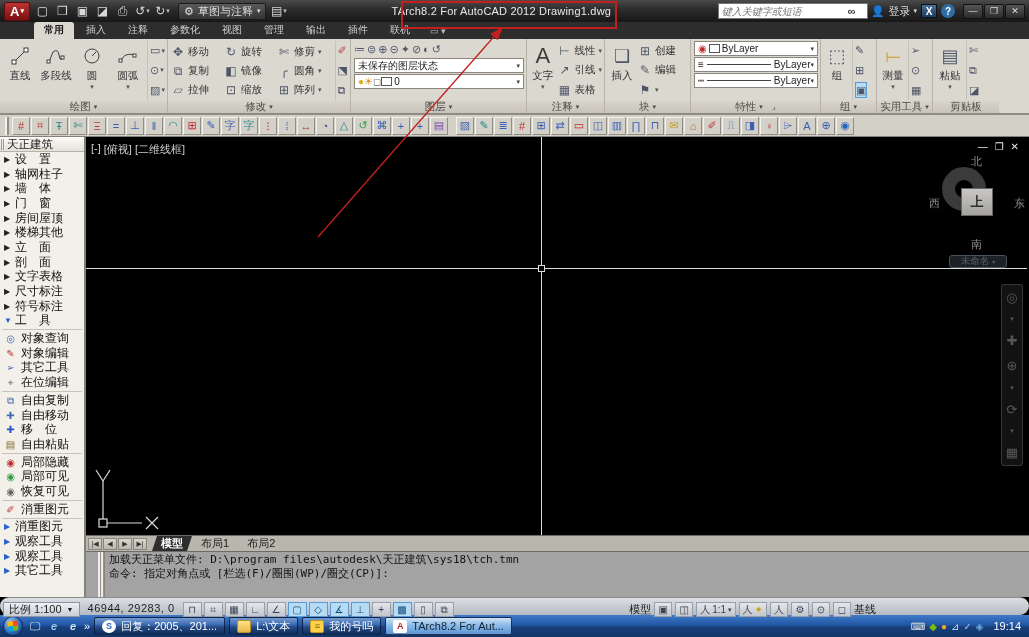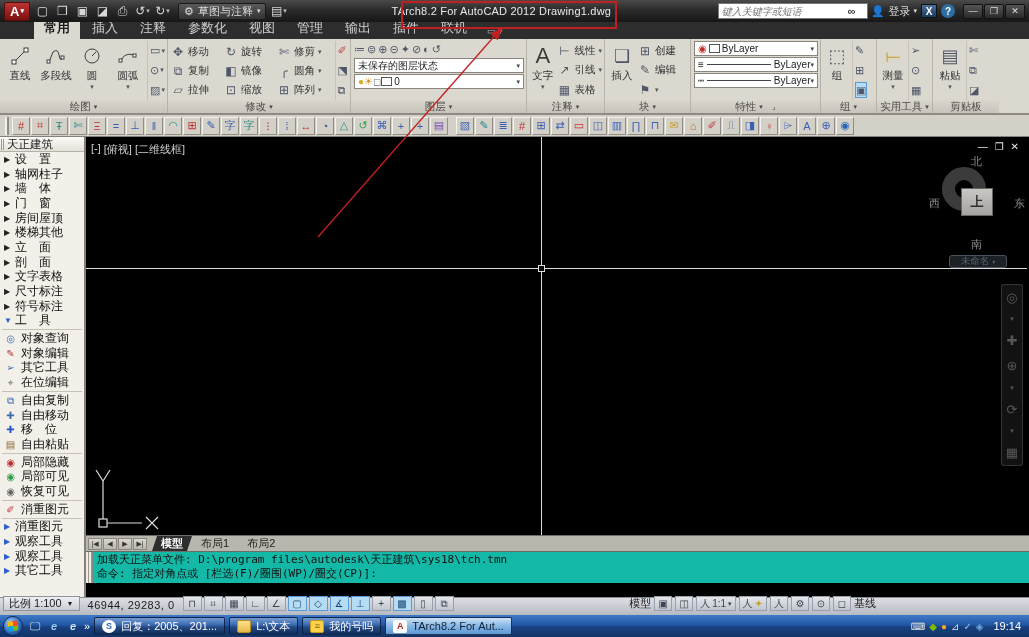--- a/index.html
+++ b/index.html
@@ -25,21 +25,21 @@
   .signin{display:flex;align-items:center;gap:3px;color:#ddd;}
   .xchg{width:16px;height:14px;background:linear-gradient(#4a6f9a,#1d3a5f);border:1px solid #111;color:#fff;
     display:flex;align-items:center;justify-content:center;font-size:10px;font-weight:bold;}
   .helpq{width:14px;height:14px;border-radius:50%;background:#2d6da3;color:#fff;display:flex;align-items:center;justify-content:center;font-size:10px;font-weight:bold;}
   .winbtns{display:flex;gap:1px;margin-left:4px;}
   .winbtn{width:20px;height:15px;display:flex;align-items:center;justify-content:center;font-size:9px;color:#ddd;
     background:linear-gradient(#555,#2a2a2a);border:1px solid #111;border-radius:2px;}
 
   
   .tabrow{height:17px;background:#2d2d2d;display:flex;align-items:flex-end;padding-left:34px;gap:2px;}
-  .rtab{padding:1px 10px 2px;font-size:13px;color:#cfcfcf;white-space:nowrap;}
+  .rtab{padding:1px 10px 2px;font-size:10px;color:#cfcfcf;white-space:nowrap;}
   .rtab.active{background:#dbd8d0;color:#1c1c1c;border-radius:3px 3px 0 0;font-weight:bold;}
   .tab-extra{margin-left:8px;color:#bbb;font-size:9px;padding-bottom:3px;}
 
   
   .ribbon{height:76px;background:#dbd8d0;display:flex;border-bottom:2px solid #8f8b83;}
   .panel{border-right:1px solid #b7b3aa;display:flex;flex-direction:column;flex:0 0 auto;}
   .pbody{flex:1;display:flex;padding:2px 2px 0 3px;gap:2px;overflow:hidden;}
   .plabel{height:13px;font-size:10.5px;color:#4c4a45;display:flex;align-items:center;justify-content:center;gap:3px;
     background:linear-gradient(#d9d6ce,#c8c4bb);white-space:nowrap;}
   .plabel .dn{font-size:7px;}
@@ -100,29 +100,29 @@
   .navbar .sm{font-size:7px;}
   
   .layouttabs{height:16px;background:#b9b6ae;display:flex;align-items:center;border-top:1px solid #6e6a64;font-size:11px;padding-left:2px;}
   .lnav{width:14px;height:12px;border:1px solid #8a867e;background:linear-gradient(#dad7cf,#bab7af);
     font-size:7px;display:flex;align-items:center;justify-content:center;color:#333;margin-right:1px;}
   .ltab{padding:0 9px;height:15px;display:flex;align-items:center;color:#1c1c1c;
     clip-path:polygon(5px 0,100% 0,calc(100% - 5px) 100%,0 100%);}
   .ltab.active{background:#2e2e2e;color:#fff;font-weight:bold;}
 
   
-  .cmd{height:32px;background:#14b8a6;border-top:1px solid #6e6a64;display:flex;}
+  .cmd{height:46px;background:#a3a3a3;border-top:1px solid #6e6a64;display:flex;padding-left:12px;}
   .cmd-grip{width:7px;background:repeating-linear-gradient(90deg,#efede8 0 2px,#9a968e 2px 3px);border-right:1px solid #8a867e;}
   .cmd-body{flex:1;display:flex;flex-direction:column;min-width:0;}
   .cmd-hist{flex:1;padding:1px 4px;font-family:"DejaVu Sans Mono",monospace;font-size:11px;color:#111;line-height:13.5px;white-space:pre;overflow:hidden;}
   .cmd-input{height:16px;background:#fff;border-top:1px solid #8a867e;font-family:"DejaVu Sans Mono",monospace;font-size:11px;color:#111;padding:1px 4px;}
 
   
   .statusbar{height:18px;background:linear-gradient(#dcdfe4,#b6bac2);border-top:1px solid #8c8c8c;
-    display:flex;align-items:flex-end;gap:4px;padding:4px 3px;font-size:11px;color:#1d1d1d;position:relative;}
+    display:flex;align-items:flex-start;gap:4px;padding:4px 3px;font-size:11px;color:#1d1d1d;position:relative;border-radius:9px;}
   .scale-dd{border:1px solid #8f939c;background:linear-gradient(#eef0f3,#c9cdd5);padding:0 5px;height:15px;
     display:flex;align-items:center;gap:5px;white-space:nowrap;}
   .scale-dd .dn{font-size:7px;}
   .coords{white-space:nowrap;padding:0 4px;letter-spacing:.5px;}
   .toggles{display:flex;gap:2px;}
   .toggle{width:19px;height:15px;border:1px solid #97a0ac;background:linear-gradient(#e4e6ea,#c2c6cd);
     display:flex;align-items:center;justify-content:center;font-size:10px;color:#3d4452;}
   .toggle.on{background:#b6dcf4;border-color:#5b9bd5;color:#174a78;}
   .sb-right{margin-left:auto;display:flex;align-items:center;gap:3px;padding-right:150px;white-space:nowrap;}
   .sbtn{height:15px;min-width:18px;border:1px solid #97a0ac;background:linear-gradient(#e4e6ea,#c2c6cd);

